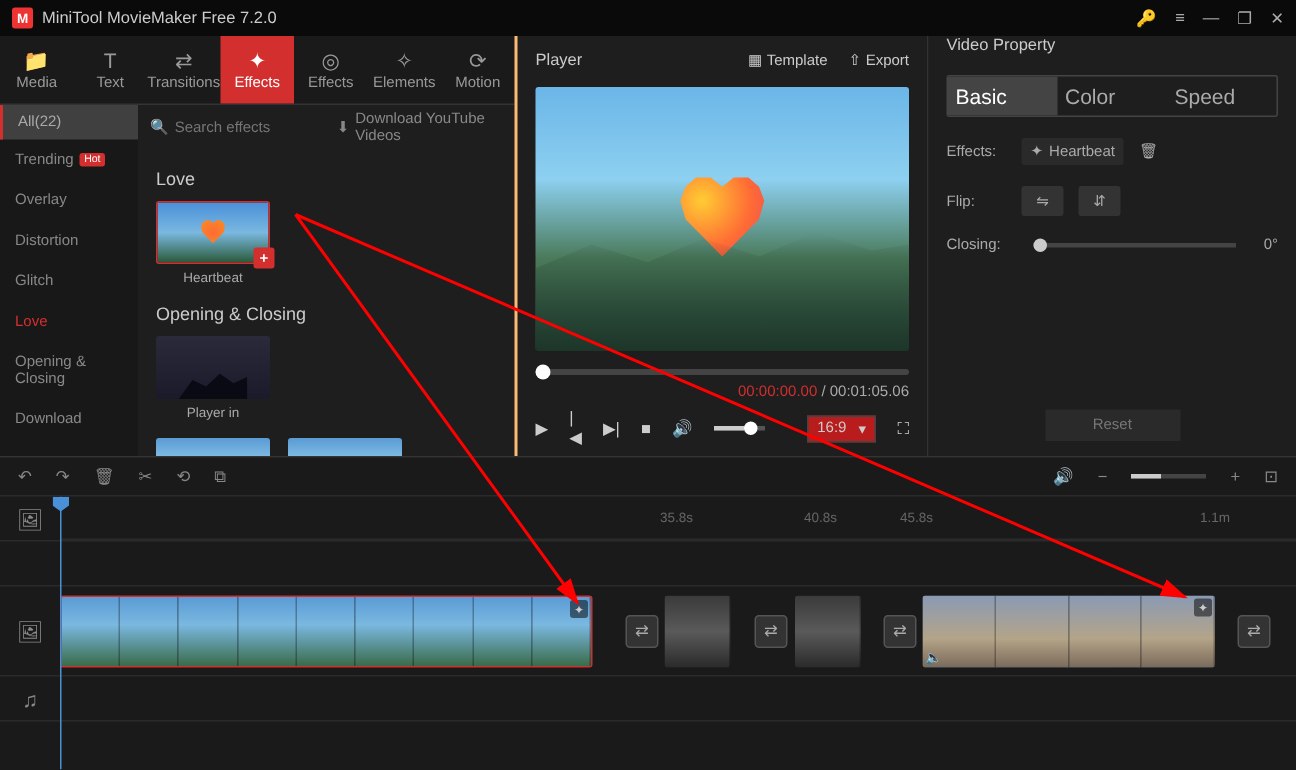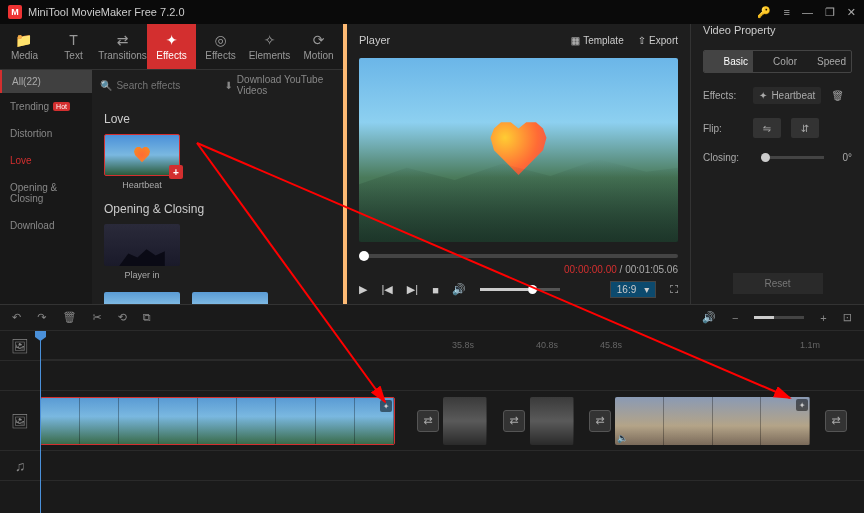--- a/index.html
+++ b/index.html
@@ -32,42 +32,42 @@
 .effect-grid{display:flex;gap:12px;flex-wrap:wrap;margin-bottom:12px}
 .effect-item{width:76px;text-align:center}
 .effect-thumb{width:76px;height:42px;background:linear-gradient(180deg,#4a90d9 0%,#7ab8e0 50%,#2a5a3a 100%);border-radius:2px;position:relative;margin-bottom:4px}
 .effect-thumb.selected{border:1px solid #d32f2f}
 .effect-thumb .add-btn{position:absolute;bottom:-4px;right:-4px;width:14px;height:14px;background:#d32f2f;border-radius:2px;color:#fff;display:flex;align-items:center;justify-content:center;font-size:10px;font-weight:bold}
 .effect-thumb.heart::after{content:'';position:absolute;top:50%;left:50%;transform:translate(-50%,-50%);width:20px;height:18px;background:radial-gradient(circle,#ff6b35,#f7931e);clip-path:polygon(50% 15%,61% 5%,75% 5%,85% 15%,90% 30%,85% 50%,50% 90%,15% 50%,10% 30%,15% 15%,25% 5%,39% 5%)}
 .effect-thumb.dark{background:linear-gradient(180deg,#2a2a3a 0%,#1a1a2a 100%)}
 .effect-thumb.dark::after{content:'';position:absolute;bottom:0;left:20%;width:60%;height:50%;background:#0a0a15;clip-path:polygon(0 100%,20% 40%,40% 60%,60% 20%,80% 50%,100% 30%,100% 100%)}
 .effect-thumb.scenic{background:linear-gradient(180deg,#5a9bd4 0%,#8bc4e8 40%,#3a6b4a 100%)}
 .effect-label{color:#aaa;font-size:9px}
-.player-panel{width:348px;background:#1e1e1e;display:flex;flex-direction:column;border-left:4px solid #fdba74;border-right:1px solid #333}
+.player-panel{width:276px;background:#1e1e1e;display:flex;flex-direction:column;border-left:2px solid #fdba74;border-right:1px solid #333}
 .player-header{display:flex;justify-content:space-between;align-items:center;padding:10px 12px 6px;font-size:11px;color:#ccc}
 .player-actions{display:flex;gap:14px;color:#ccc;font-size:10px}
 .player-actions span{cursor:pointer;display:flex;align-items:center;gap:3px}
 .player-video{margin:6px 12px;height:198px;background:linear-gradient(180deg,#6bb6e8 0%,#8dd0f0 35%,#4a7a5a 65%,#2a4a3a 100%);position:relative;border-radius:2px}
 .player-video::before{content:'';position:absolute;top:50%;left:50%;transform:translate(-50%,-50%);width:70px;height:62px;background:radial-gradient(circle at 30% 30%,#ffcc33,#ff6b35,#e03a6a);clip-path:polygon(50% 15%,61% 5%,75% 5%,85% 15%,90% 30%,85% 50%,50% 90%,15% 50%,10% 30%,15% 15%,25% 5%,39% 5%)}
 .player-video::after{content:'';position:absolute;bottom:0;left:0;right:0;height:45%;background:linear-gradient(180deg,transparent,rgba(20,40,30,0.6));clip-path:polygon(0 30%,15% 10%,30% 25%,45% 5%,60% 20%,75% 0%,90% 15%,100% 10%,100% 100%,0 100%)}
 .player-progress{margin:6px 12px;position:relative;height:4px;background:#444;border-radius:2px}
 .player-progress .knob{position:absolute;left:0;top:-3px;width:10px;height:10px;background:#fff;border-radius:50%}
 .player-time{margin:0 12px;text-align:right;font-size:10px;color:#aaa}
 .player-time .cur{color:#d32f2f}
 .player-controls{display:flex;align-items:center;padding:6px 12px;gap:14px;color:#ccc}
 .player-controls .vol-slider{width:80px;height:3px;background:#555;position:relative}
 .player-controls .vol-slider::after{content:'';position:absolute;left:0;top:0;width:60%;height:100%;background:#ccc}
 .player-controls .vol-slider .knob{position:absolute;left:60%;top:-3px;width:9px;height:9px;background:#fff;border-radius:50%}
 .player-controls .spacer{flex:1}
-.aspect-select{background:#0c4a6e;border:1px solid #444;color:#ccc;padding:2px 6px;font-size:10px;display:flex;align-items:center;gap:8px;cursor:pointer}
+.aspect-select{background:#b91c1c;border:1px solid #444;color:#ccc;padding:2px 6px;font-size:10px;display:flex;align-items:center;gap:8px;cursor:pointer}
 .property-panel{flex:1;background:#1e1e1e;display:flex;flex-direction:column}
 .prop-header{padding:0 12px 6px;font-size:11px;color:#ccc}
 .prop-content{padding:8px 12px;flex:1}
 .prop-tabs{display:flex;border:1px solid #444;border-radius:2px;overflow:hidden;margin-bottom:14px}
-.prop-tab{flex:1;text-align:right;padding:5px;font-size:10px;color:#aaa;cursor:pointer}
+.prop-tab{flex:1;text-align:left;padding:5px;font-size:14px;color:#aaa;cursor:pointer}
 .prop-tab.active{background:#444;color:#fff}
 .prop-row{display:flex;align-items:center;gap:10px;margin-bottom:14px;font-size:10px;color:#aaa}
 .prop-row .label{width:40px}
 .heartbeat-chip{display:flex;align-items:center;gap:4px;background:#2a2a2a;padding:3px 6px;border-radius:2px}
 .flip-btn{width:28px;height:20px;background:#333;display:flex;align-items:center;justify-content:center;border-radius:2px;cursor:pointer;font-size:10px}
 .rotate-slider{flex:1;height:3px;background:#444;position:relative;margin:0 8px}
 .rotate-slider .knob{position:absolute;left:0;top:-3px;width:9px;height:9px;background:#ccc;border-radius:50%}
 .reset-btn{background:#2a2a2a;color:#777;padding:5px 20px;font-size:10px;margin:0 auto 10px;display:block;border:none;cursor:pointer;width:90px}
 .timeline-area{height:209px;background:#1a1a1a;display:flex;flex-direction:column}
 .timeline-toolbar{display:flex;align-items:center;padding:6px 12px;gap:16px;color:#888;border-top:1px solid #333;border-bottom:1px solid #2a2a2a}
@@ -143,21 +143,23 @@
           <span>Motion</span>
         </div>
     </div>
     <div class="left-body">
       <div class="category-sidebar">
         <div class="cat-header">All(22)</div>
         <div class="cat-item">
             <span>Trending</span>
             <span class="hot-badge">Hot</span>
           </div>
+        <div class="cat-item">Overlay</div>
         <div class="cat-item">Distortion</div>
+        <div class="cat-item">Glitch</div>
         <div class="cat-item active">Love</div>
         <div class="cat-item">Opening &amp; Closing</div>
         <div class="cat-item">Download</div>
       </div>
       <div class="effects-area">
         <div class="effects-header">
           <div class="search-box">
             <span>🔍</span>
             <input placeholder="Search effects" style="">
           </div>
@@ -279,21 +281,21 @@
     <span class="ctrl-icon">−</span>
     <div class="zoom-bar"></div>
     <span class="ctrl-icon">+</span>
     <span class="ctrl-icon">⊡</span>
   </div>
   <div class="timeline-tracks">
     <div class="playhead"></div>
     <div class="track-row short">
       <div class="track-icon">🖼</div>
       <div class="track-content timeline-ruler" style="padding-left:0">
-        <span class="ruler-mark" style="left:412px">35.8s</span>
+        <span class="ruler-mark" style="left:400px">35.8s</span>
         <span class="ruler-mark" style="left:496px">40.8s</span>
         <span class="ruler-mark" style="left:560px">45.8s</span>
         <span class="ruler-mark" style="left:760px">1.1m</span>
       </div>
     </div>
     <div class="track-row short">
         <div class="track-icon"></div>
         <div class="track-content"></div>
       </div>
     <div class="track-row">

